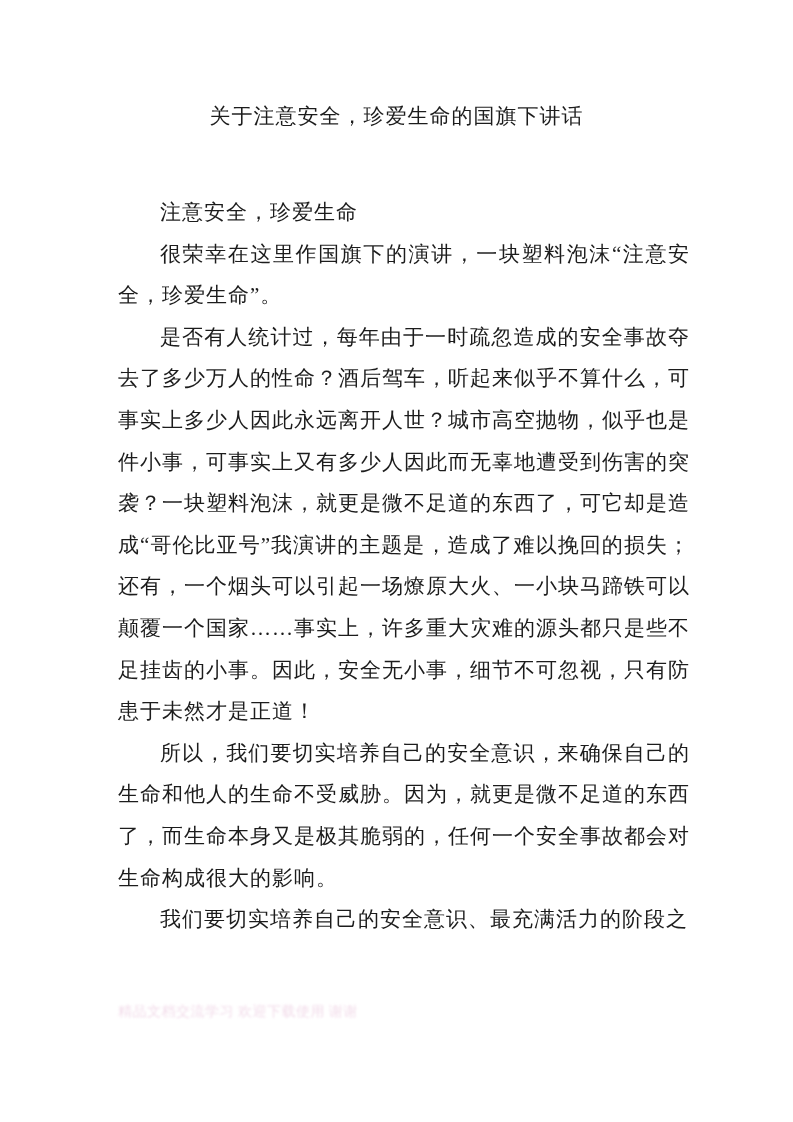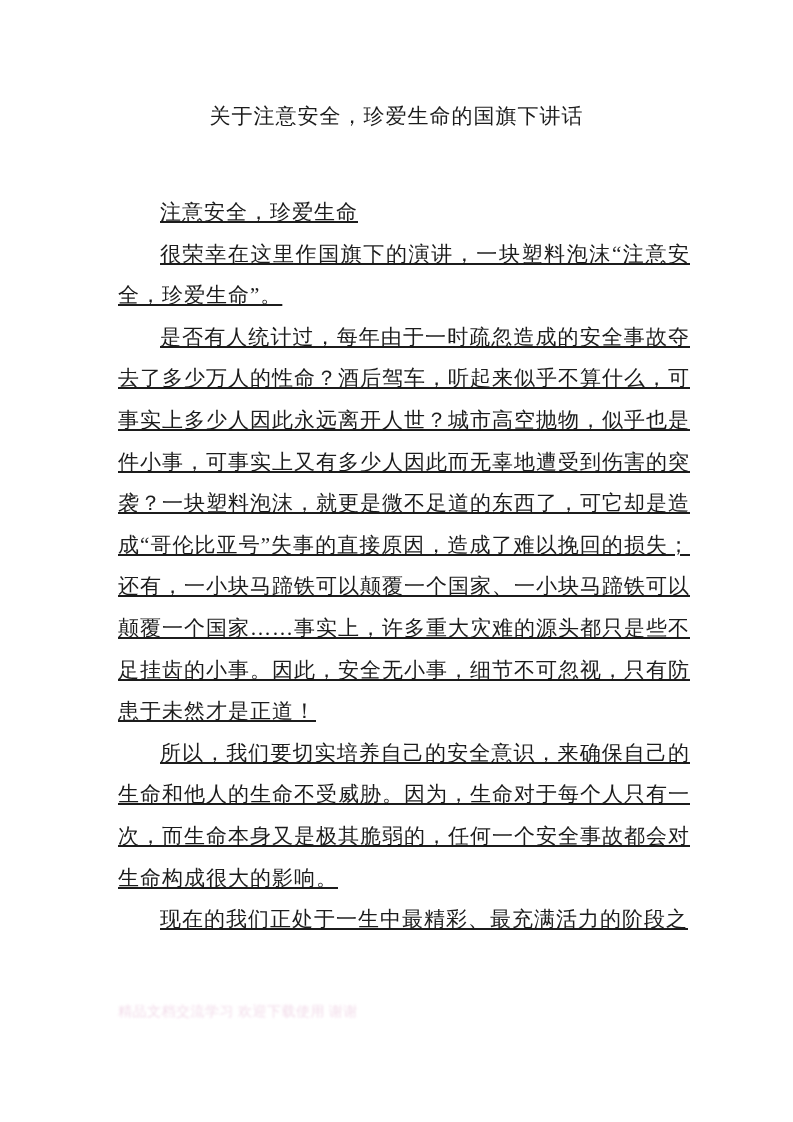--- a/index.html
+++ b/index.html
@@ -35,21 +35,20 @@
     font-size: 21px;
     line-height: 41.6px;
     letter-spacing: 1px;
     text-align: justify;
     color: #1c1c1c;
   }
   .doc-body p {
     margin: 0;
     padding: 0;
     text-indent: 2em;
-    text-decoration: underline;
   }
   .watermark {
     position: absolute;
     left: 118px;
     top: 1001px;
     font-size: 14px;
     line-height: 22px;
     letter-spacing: 0.5px;
     color: #f2dcea;
     filter: blur(1.2px);
@@ -61,20 +60,20 @@
 </head>
 <body>
 
 <div class="page">
 
   <h1 class="doc-title">关于注意安全，珍爱生命的国旗下讲话</h1>
 
   <div class="doc-body">
     <p>注意安全，珍爱生命</p>
     <p>很荣幸在这里作国旗下的演讲，一块塑料泡沫“注意安全，珍爱生命”。</p>
-    <p>是否有人统计过，每年由于一时疏忽造成的安全事故夺去了多少万人的性命？酒后驾车，听起来似乎不算什么，可事实上多少人因此永远离开人世？城市高空抛物，似乎也是件小事，可事实上又有多少人因此而无辜地遭受到伤害的突袭？一块塑料泡沫，就更是微不足道的东西了，可它却是造成“哥伦比亚号”失事的直接原因，造成了难以挽回的损失；还有，一小块马蹄铁可以颠覆一个国家、一小块马蹄铁可以颠覆一个国家……事实上，许多重大灾难的源头都只是些不足挂齿的小事。因此，安全无小事，细节不可忽视，只有防患于未然才是正道！</p>
-    <p>所以，我们要切实培养自己的安全意识，来确保自己的生命和他人的生命不受威胁。因为，生命对于每个人只有一次，而生命本身又是极其脆弱的，任何一个安全事故都会对生命构成很大的影响。</p>
-    <p>现在的我们正处于一生中最精彩、最充满活力的阶段之</p>
+    <p>是否有人统计过，每年由于一时疏忽造成的安全事故夺去了多少万人的性命？酒后驾车，听起来似乎不算什么，可事实上多少人因此永远离开人世？城市高空抛物，似乎也是件小事，可事实上又有多少人因此而无辜地遭受到伤害的突袭？一块塑料泡沫，就更是微不足道的东西了，可它却是造成“哥伦比亚号”我演讲的主题是，造成了难以挽回的损失；还有，一个烟头可以引起一场燎原大火、一小块马蹄铁可以颠覆一个国家……事实上，许多重大灾难的源头都只是些不足挂齿的小事。因此，安全无小事，细节不可忽视，只有防患于未然才是正道！</p>
+    <p>所以，我们要切实培养自己的安全意识，来确保自己的生命和他人的生命不受威胁。因为，就更是微不足道的东西了，而生命本身又是极其脆弱的，任何一个安全事故都会对生命构成很大的影响。</p>
+    <p>我们要切实培养自己的安全意识、最充满活力的阶段之</p>
   </div>
 
   <div class="watermark">精品文档交流学习 欢迎下载使用 谢谢</div>
 
 </div>
 
 </body></html>

